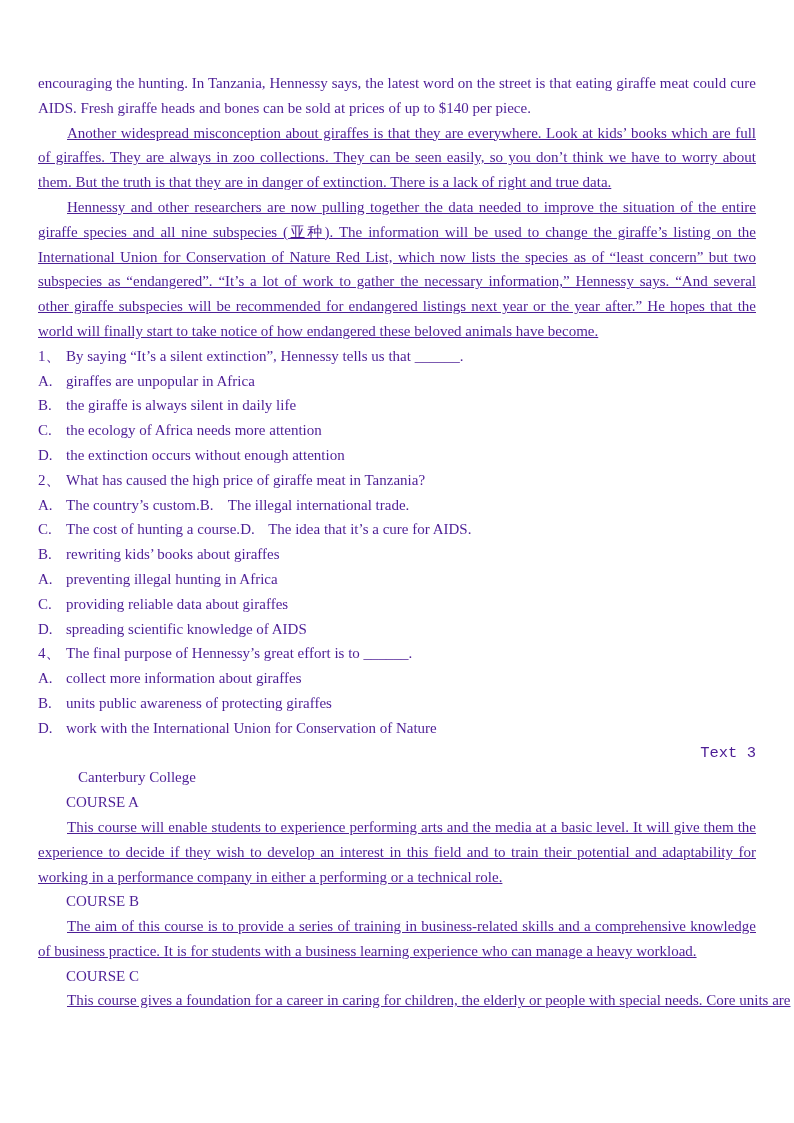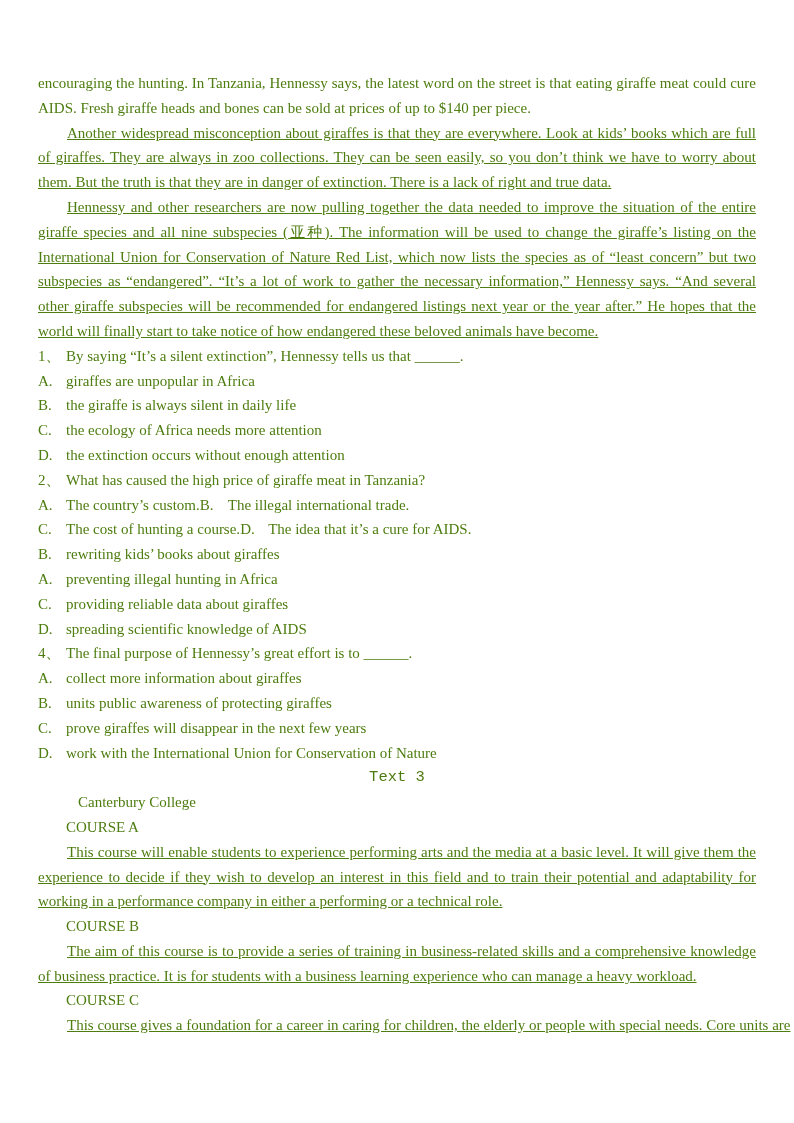--- a/index.html
+++ b/index.html
@@ -2,34 +2,34 @@
 <html><head>
 <meta charset="utf-8">
 <style>
   * { margin: 0; padding: 0; box-sizing: border-box; }
   html, body { background: #ffffff; }
   .page {
     position: relative;
     width: 794px;
     height: 1123px;
     background: #ffffff;
-    color: #4d7c0f;
+    color: #4c1d95;
     font-family: "Liberation Serif", "DejaVu Serif", serif;
     font-size: 15px;
     line-height: 24.8px;
     padding: 71px 38px 0 38px;
     overflow: hidden;
   }
   .para { text-align: justify; }
   .para.indent { text-indent: 29px; text-decoration: underline; }
   .line { text-align: left; font-family: Liberation Serif, serif; }
   .num, .lbl { display: inline-block; width: 28px; }
   .pair2 { margin-left: 0; }
   .text3-heading {
-    text-align: center;
+    text-align: right;
     font-family: "Liberation Mono", "DejaVu Sans Mono", monospace;
     font-size: 15.5px;
   }
   .college { padding-left: 40px; }
   .course-title { padding-left: 28px; }
   .nowrap { white-space: nowrap; }
 </style>
 </head>
 <body>
 
@@ -50,21 +50,20 @@
   <div class="line"><span><span class="lbl">C.</span><span>The cost of hunting a course.</span></span><span class="pair2"><span class="lbl">D.</span><span>The idea that it’s a cure for AIDS.</span></span></div>
 
   <div class="line"><span class="lbl">B.</span><span>rewriting kids’ books about giraffes</span></div>
   <div class="line"><span class="lbl">A.</span><span>preventing illegal hunting in Africa</span></div>
   <div class="line"><span class="lbl">C.</span><span>providing reliable data about giraffes</span></div>
   <div class="line"><span class="lbl">D.</span><span>spreading scientific knowledge of AIDS</span></div>
 
   <div class="line"><span class="num">4、</span><span>The final purpose of Hennessy’s great effort is to ______.</span></div>
   <div class="line"><span class="lbl">A.</span><span>collect more information about giraffes</span></div>
   <div class="line"><span class="lbl">B.</span><span>units public awareness of protecting giraffes</span></div>
-  <div class="line"><span class="lbl">C.</span><span>prove giraffes will disappear in the next few years</span></div>
   <div class="line"><span class="lbl">D.</span><span>work with the International Union for Conservation of Nature</span></div>
 
   <div class="line text3-heading">Text 3</div>
   <div class="line college">Canterbury College</div>
 
   <div class="line course-title">COURSE A</div>
   <p class="para indent">This course will enable students to experience performing arts and the media at a basic level. It will give them the experience to decide if they wish to develop an interest in this field and to train their potential and adaptability for working in a performance company in either a performing or a technical role.</p>
 
   <div class="line course-title">COURSE B</div>
   <p class="para indent">The aim of this course is to provide a series of training in business-related skills and a comprehensive knowledge of business practice. It is for students with a business learning experience who can manage a heavy workload.</p>

